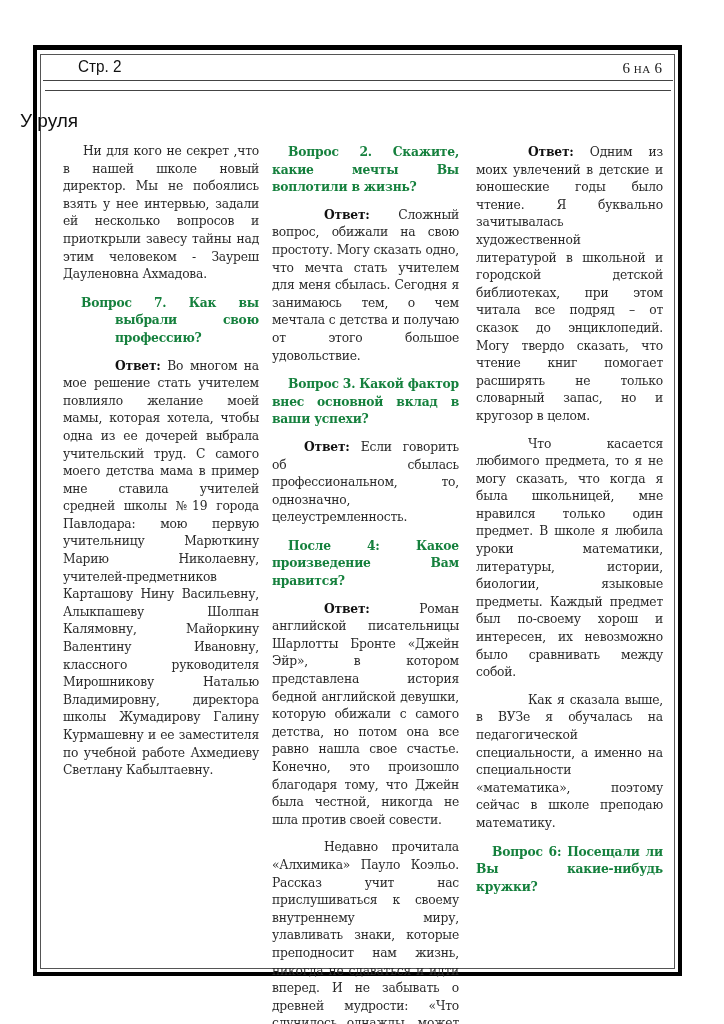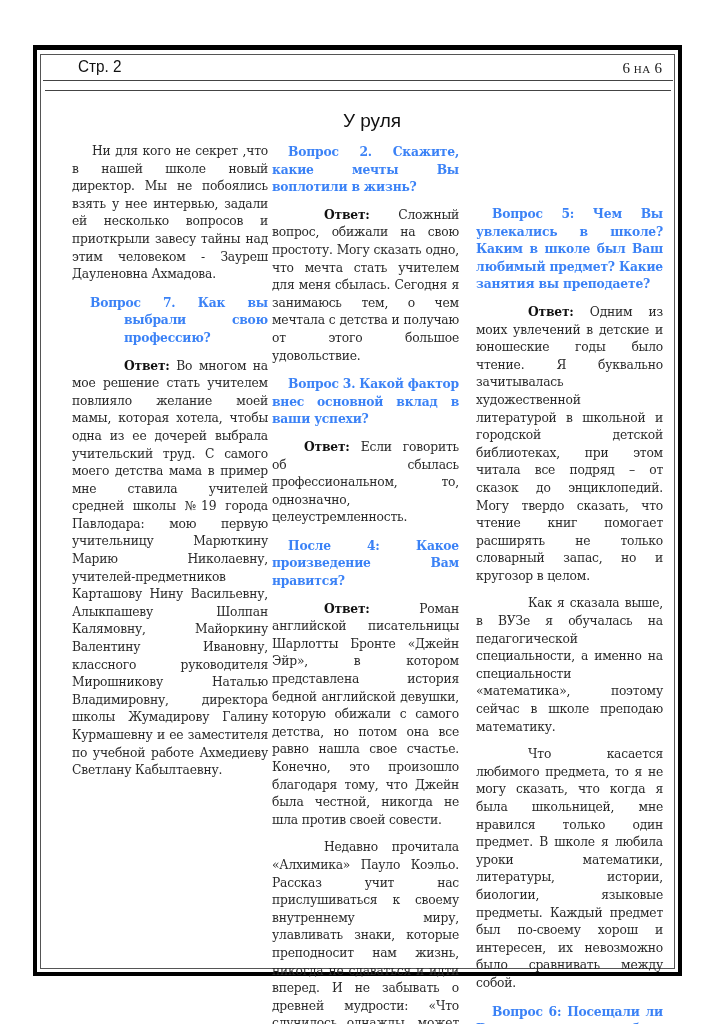--- a/index.html
+++ b/index.html
@@ -19,37 +19,37 @@
     transform: scaleX(0.9); transform-origin: left;
   }
   .header-right {
     position: absolute; right: 62px; top: 60px;
     font-family: "Liberation Serif", serif; font-size: 15px; color: #222;
   }
   .header-right .sc { font-size: 11px; letter-spacing: 0.5px; }
   .rule1 { position: absolute; left: 43px; width: 630px; top: 80px; height: 0; border-top: 1px solid #444; }
   .rule2 { position: absolute; left: 45px; width: 626px; top: 90px; height: 0; border-top: 1px solid #444; }
   .title {
-    position: absolute; left: 0; right: 0; top: 110px; text-align: center;
+    position: absolute; left: 0; right: 0; top: 110px; 
     font-family: "Liberation Sans", sans-serif; font-size: 19px; color: #111;
     padding-left: 20px;
   }
   .col {
     position: absolute; top: 143px;
     font-family: "DejaVu Serif", serif; font-size: 12.3px; line-height: 17.6px; color: #2a2a2a;
     text-align: justify; hyphens: manual;
     letter-spacing: -0.2px;
   }
-  .col1 { left: 72px; width: 196px; }
+  .col1 { left: 63px; width: 196px; }
   .col2 { left: 272px; width: 187px; }
   .col3 { left: 476px; width: 187px; }
   .col p { margin: 0 0 10px 0; }
   .indent { text-indent: 20px; }
   .indent-big { text-indent: 52px; }
-  .q { font-weight: bold; color: #3b82f6; }
+  .q { font-weight: bold; color: #15803d; }
   .q1 { padding-left: 52px; text-indent: -34px; }
   .q-ind { text-indent: 16px; }
   .ans-label { font-weight: bold; color: #111; margin-top: 45px; }
 </style>
 </head>
 <body>
 
 <div class="frame">
   <div class="frame-inner"></div>
 </div>
@@ -75,18 +75,17 @@
   <p class="q q-ind">Вопрос 2. Скажите, какие мечты Вы воплотили в жизнь?</p>
   <p class="indent-big"><span class="ans-label">Ответ:</span><span> Сложный вопрос, обижали на свою простоту. Могу сказать одно, что мечта стать учителем для меня сбылась. Сегодня я занимаюсь тем, о чем мечтала с детства и получаю от этого большое удовольствие.</span></p>
   <p class="q q-ind">Вопрос 3. Какой фактор внес основной вклад в ваши успехи?</p>
   <p class="indent" style="text-indent:32px"><span class="ans-label">Ответ:</span><span> Если говорить об сбылась профессиональном, то, однозначно, целеустремленность.</span></p>
   <p class="q q-ind">После 4: Какое произведение Вам нравится?</p>
   <p class="indent-big"><span class="ans-label">Ответ:</span><span> Роман английской писательницы Шарлотты Бронте «Джейн Эйр», в котором представлена история бедной английской девушки, которую обижали с самого детства, но потом она все равно нашла свое счастье. Конечно, это произошло благодаря тому, что Джейн была честной, никогда не шла против своей совести.</span></p>
   <p class="indent-big" style="margin-bottom:0">Недавно прочитала «Алхимика» Пауло Коэльо. Рассказ учит нас прислушиваться к своему внутреннему миру, улавливать знаки, которые преподносит нам жизнь, никогда не сдаваться и идти вперед. И не забывать о древней мудрости: «Что случилось однажды, может никогда больше не случиться. Но то, что случилось два раза, непременно случится и в третий».</p>
 </div>
 
 <div class="col col3" style="top:143px">
-  <p class="q q-ind" style="margin-top:62px">Вопрос 5: Чем Вы увлекались в школе? Каким в школе был Ваш любимый предмет? Какие занятия вы преподаете?</p>
   <p class="indent-big"><span class="ans-label">Ответ:</span><span> Одним из моих увлечений в детские и юношеские годы было чтение. Я буквально зачитывалась художественной литературой в школьной и городской детской библиотеках, при этом читала все подряд – от сказок до энциклопедий. Могу твердо сказать, что чтение книг помогает расширять не только словарный запас, но и кругозор в целом.</span></p>
+  <p class="indent-big">Что касается любимого предмета, то я не могу сказать, что когда я была школьницей, мне нравился только один предмет. В школе я любила уроки математики, литературы, истории, биологии, языковые предметы. Каждый предмет был по-своему хорош и интересен, их невозможно было сравнивать между собой.</p>
   <p class="indent-big">Как я сказала выше, в ВУЗе я обучалась на педагогической специальности, а именно на специальности «математика», поэтому сейчас в школе преподаю математику.</p>
-  <p class="indent-big">Что касается любимого предмета, то я не могу сказать, что когда я была школьницей, мне нравился только один предмет. В школе я любила уроки математики, литературы, истории, биологии, языковые предметы. Каждый предмет был по-своему хорош и интересен, их невозможно было сравнивать между собой.</p>
   <p class="q q-ind">Вопрос 6: Посещали ли Вы какие-нибудь кружки?</p>
 </div>
 
 </body></html>

